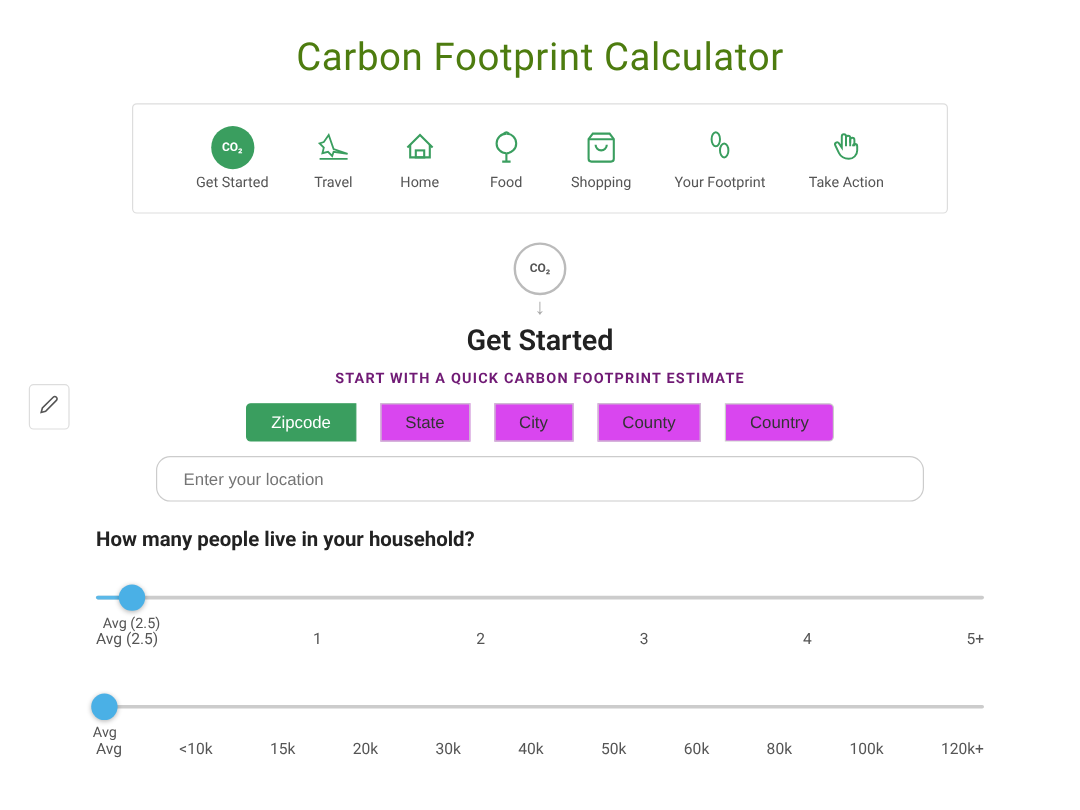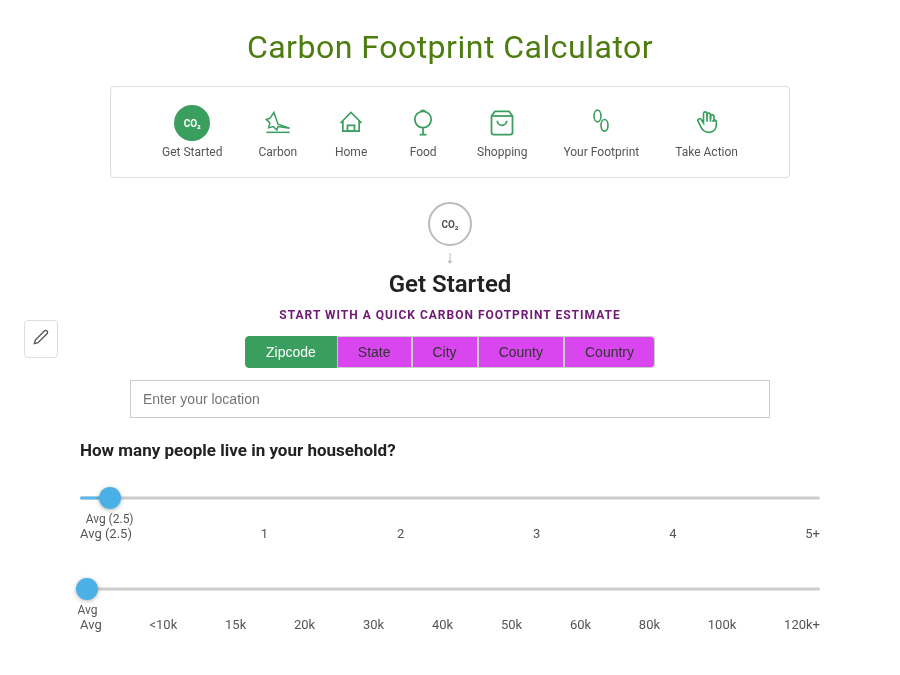--- a/index.html
+++ b/index.html
@@ -122,20 +122,21 @@
       font-weight: 700;
       letter-spacing: 1px;
       color: #701a75;
       margin-bottom: 14px;
       text-transform: uppercase;
     }
 
     .location-tabs {
       display: flex;
       margin-bottom: 12px;
+      gap: 20px;
     }
 
     .tab-btn {
       padding: 7px 20px;
       border: 1px solid #ccc;
       background: #d946ef;
       cursor: pointer;
       font-size: 14px;
       color: #333;
     }
@@ -149,23 +150,23 @@
     }
 
     .tab-btn.active {
       background: #3a9e5f;
       color: #fff;
       border-color: #3a9e5f;
     }
 
     .location-input {
       width: 640px;
-      padding: 10px 12px;
+      padding: 10px 22px;
       border: 1px solid #ccc;
-      border-radius: 0;
+      border-radius: 12px;
       font-size: 14px;
       color: #aaa;
       margin-bottom: 22px;
       outline: none;
     }
 
     .question-label {
       font-size: 17px;
       font-weight: 700;
       color: #222;
@@ -313,21 +314,21 @@
     <span class="nav-label">Get Started</span>
   </div>
 
   <div class="nav-item">
     <div class="nav-icon">
       <svg viewBox="0 0 24 24">
         <path d="M22 16.5L12 13 8.5 3 5 8l-3 1 3 3-1 4 4-1 3 3 1-3z" stroke="#3a9e5f" fill="none" stroke-width="1.3"></path>
         <path d="M2 20h20" stroke="#3a9e5f" stroke-width="1.3"></path>
       </svg>
     </div>
-    <span class="nav-label">Carbon</span>
+    <span class="nav-label">Travel</span>
   </div>
 
   <div class="nav-item">
     <div class="nav-icon">
       <svg viewBox="0 0 24 24">
         <path d="M3 12L12 3l9 9" stroke="#3a9e5f" fill="none" stroke-width="1.5"></path>
         <path d="M5 10v9h14v-9" stroke="#3a9e5f" fill="none" stroke-width="1.5"></path>
         <rect x="9" y="14" width="6" height="5" stroke="#3a9e5f" fill="none" stroke-width="1.5"></rect>
       </svg>
     </div>

